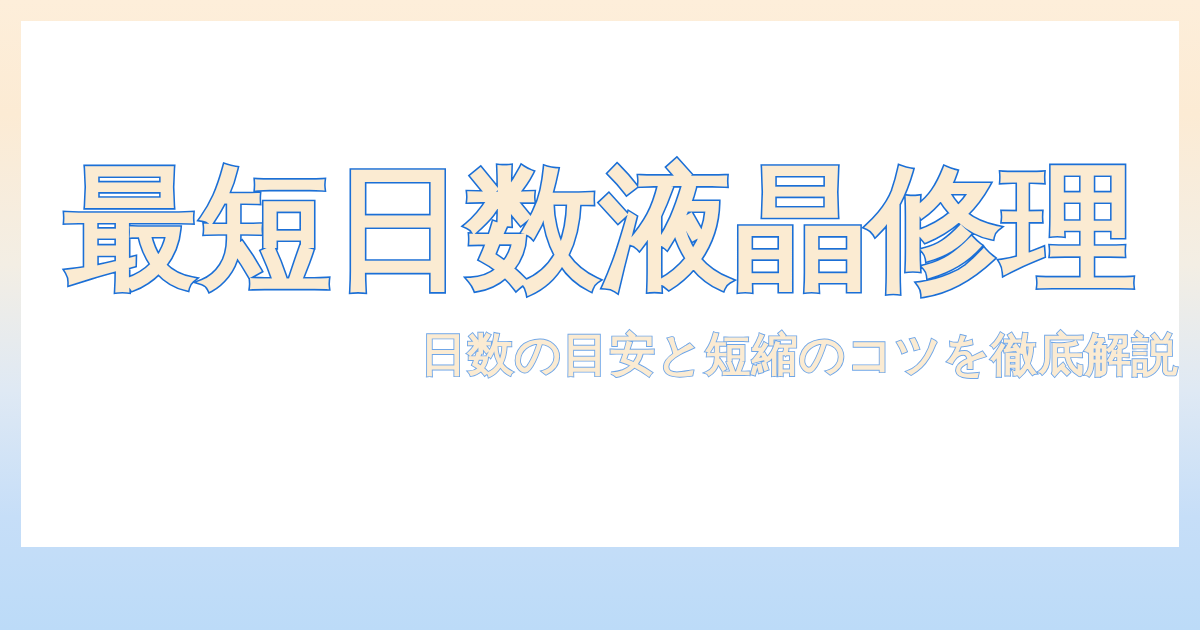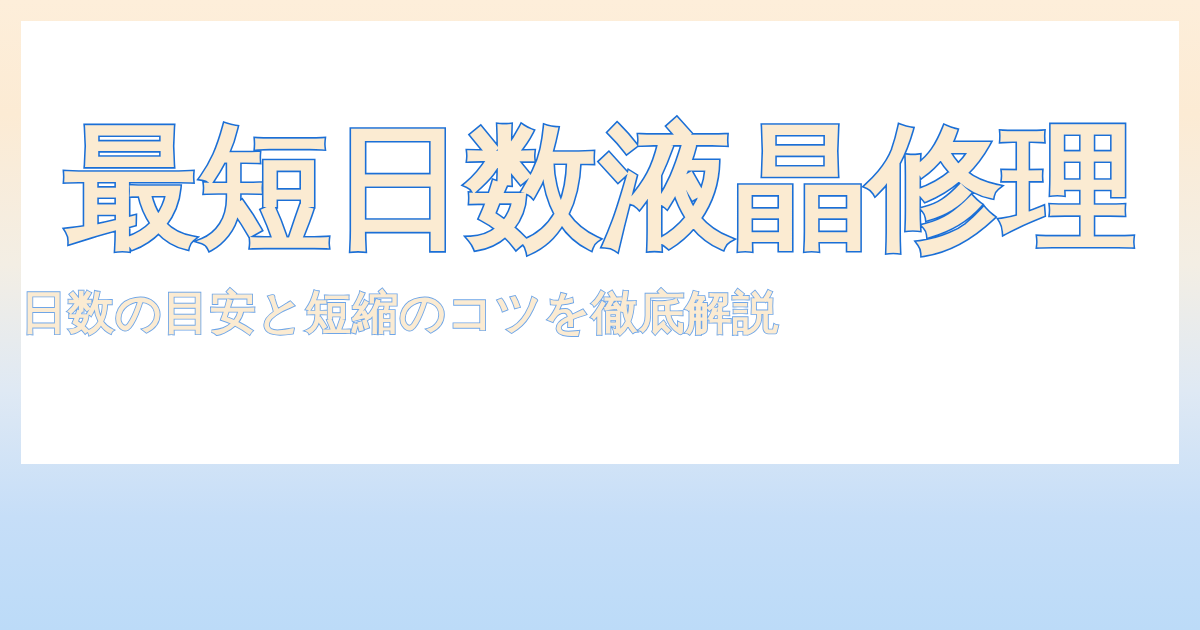--- a/index.html
+++ b/index.html
@@ -19,21 +19,21 @@
     height: 630px;
     box-sizing: border-box;
     background: linear-gradient(to bottom, #FDEEDA 0%, #FCEBD4 18%, #F3EEE4 42%, #DFE9F4 62%, #C6DEF8 82%, #BCDBF8 100%);
   }
 
   #card {
     position: absolute;
     left: 21px;
     top: 21px;
     width: 1158px;
-    height: 443px;
+    height: 526px;
     background: #FFFFFF;
     overflow: hidden;
   }
 
   #content {
     position: absolute;
     left: 0;
     top: 0;
     width: 100%;
     height: 100%;
@@ -59,21 +59,21 @@
     letter-spacing: 0px;
     color: #FBEBD2;
     -webkit-text-stroke: 3.2px #1B6FD6;
     paint-order: stroke fill;
     white-space: nowrap;
   }
 
   .subtitle-wrap {
     position: relative;
     width: 100%;
-    text-align: left;
+    text-align: right;
     margin-top: 28px;
   }
 
   .subtitle {
     display: inline-block;
     font-family: "DejaVu Sans", "Liberation Sans", sans-serif;
     font-weight: 700;
     font-size: 46px;
     line-height: 1.2;
     letter-spacing: 1px;

